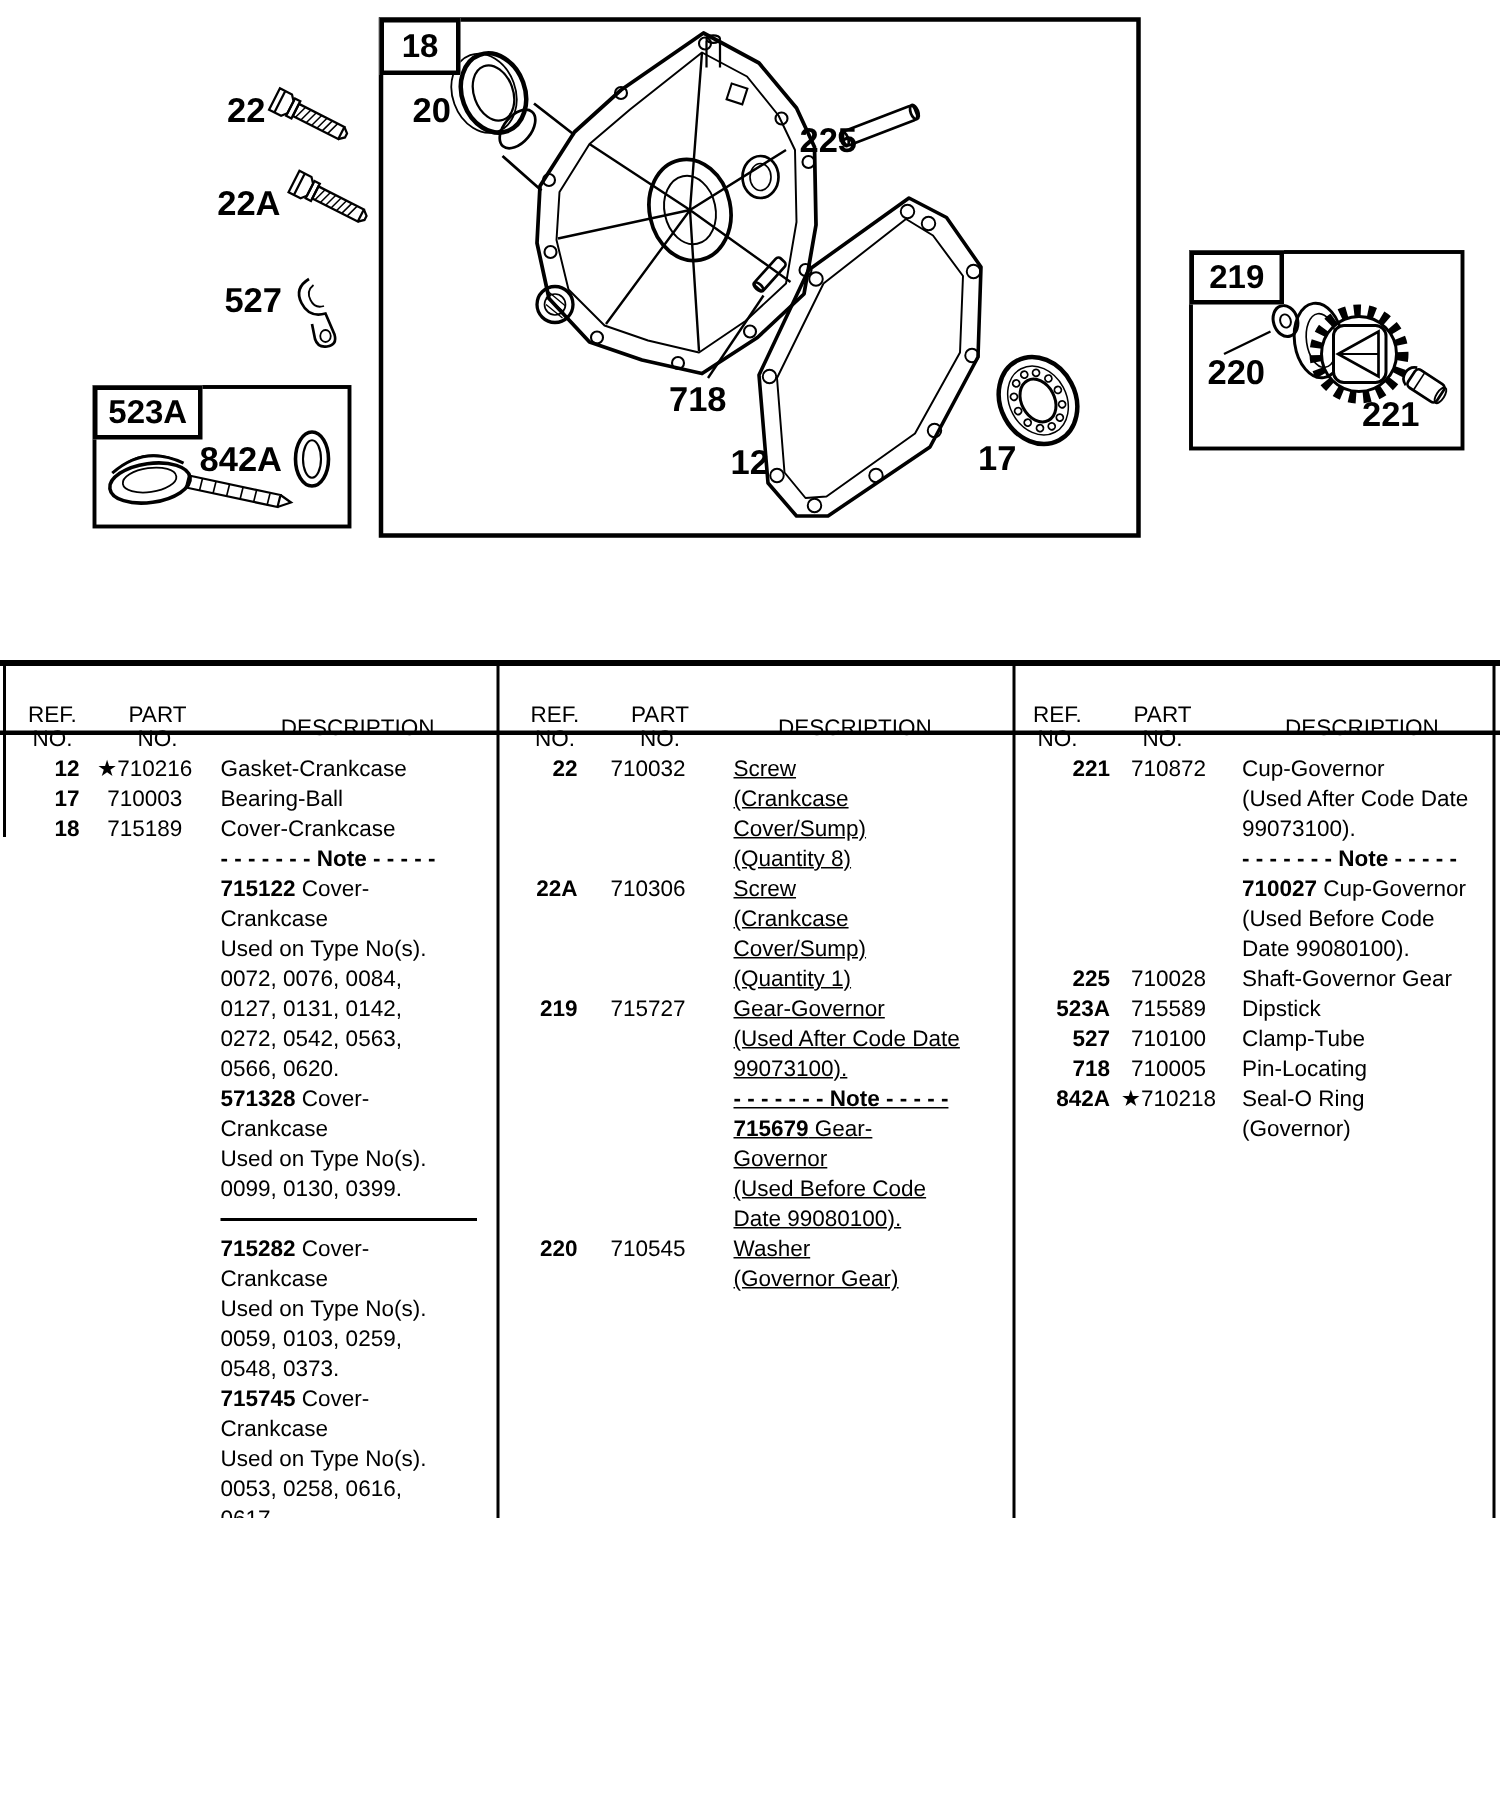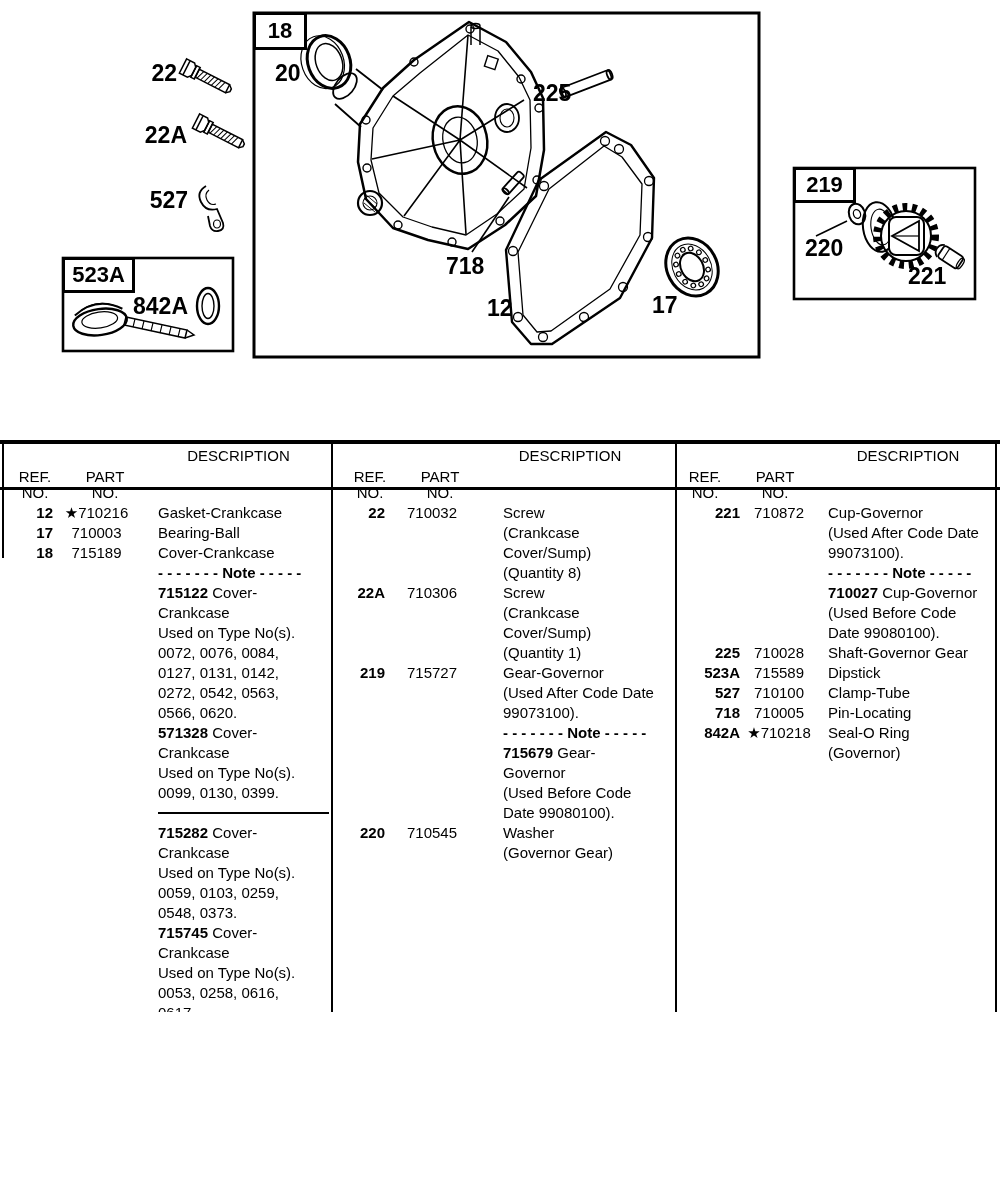--- a/index.html
+++ b/index.html
@@ -8,32 +8,32 @@
   svg{position:absolute;left:0;top:0;}
   
   .callout{position:absolute;font-weight:bold;font-size:23px;line-height:23px;white-space:nowrap;}
   .r{text-align:right;}
   .chip{position:absolute;border:3px solid #000;background:#fff;display:flex;align-items:center;
         justify-content:center;font-weight:bold;font-size:22px;}
   
   .tline{position:absolute;background:#000;}
   
   .hgroup{position:absolute;top:469px;font-size:15px;line-height:16px;text-align:center;}
-  .hdesc{position:absolute;top:448px;font-size:15px;line-height:16px;text-align:center;}
+  .hdesc{position:absolute;top:478px;font-size:15px;line-height:16px;text-align:center;}
   
   .col{position:absolute;top:503px;font-size:15px;line-height:20px;}
   .entry{display:flex;align-items:flex-start;}
   .cell{flex:none;}
   .ref{text-align:right;font-weight:bold;}
   .part{text-align:center;font-weight:normal;white-space:pre;}
   .desc{white-space:nowrap;}
   .b{font-weight:bold;}
   .hrline{height:0;border-top:2px solid #000;width:171px;margin:9px 0;}
-  #col1{left:2px;width:330px;}  #col1 .ref{width:51px;} #col1 .part{width:87px;} #col1 .desc{margin-left:18px;}
-  #col2{left:332px;width:344px;}#col2 .ref{width:53px;} #col2 .part{width:94px;} #col2 .desc{margin-left:24px;}
+  #col1{left:2px;width:330px;}  #col1 .ref{width:51px;} #col1 .part{width:87px;} #col1 .desc{margin-left:7px;}
+  #col2{left:332px;width:344px;}#col2 .ref{width:53px;} #col2 .part{width:94px;} #col2 .desc{margin-left:10px;text-decoration:underline;}
   #col3{left:676px;width:320px;}#col3 .ref{width:64px;} #col3 .part{width:78px;} #col3 .desc{margin-left:10px;}
 </style>
 </head>
 <body>
 
 <div id="page">
 
   <svg width="1000" height="1200" viewBox="0 0 1000 1200" fill="none" stroke="#000">
 
     <g>

